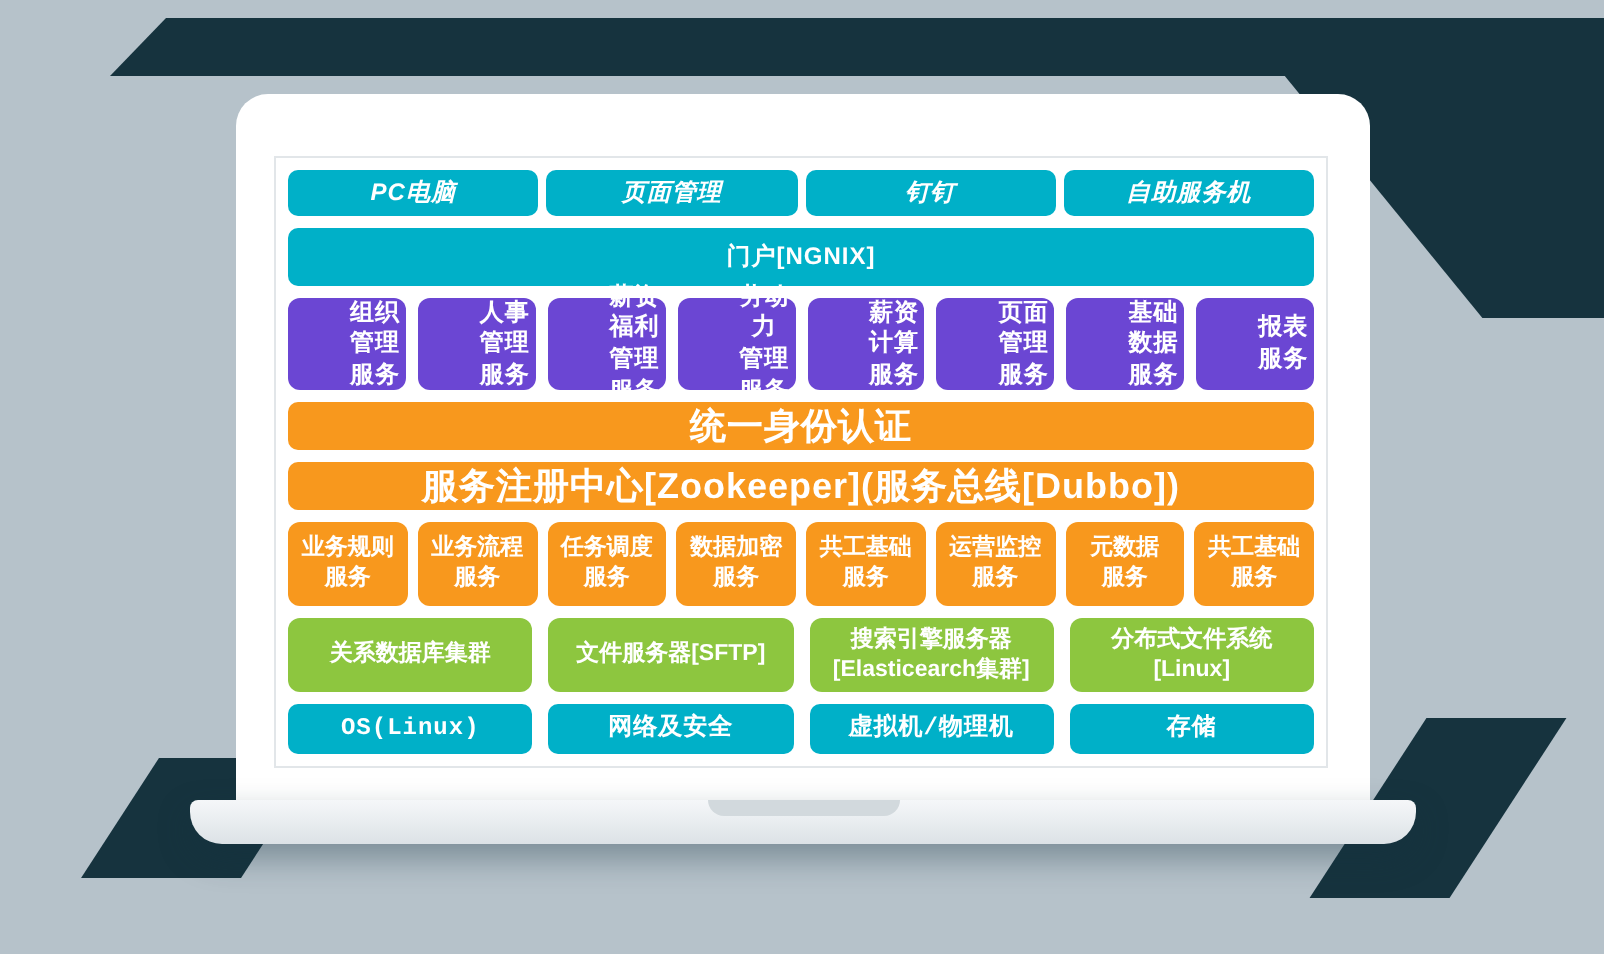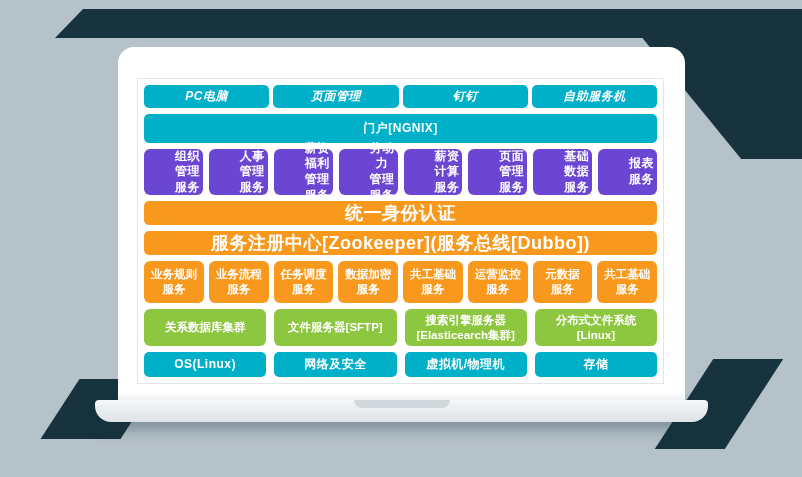--- a/index.html
+++ b/index.html
@@ -52,21 +52,21 @@
   .row-clients .block{border-radius:5px;font-size:12px;}
   .bar-portal{height:30px;font-size:12px;}
   .row-apps{height:46px;gap:6px;}
   .row-apps .block{border-radius:6px;font-size:12px;padding-left:28px;}
   .bar-auth,.bar-registry{height:24px;font-size:18px;}
   .row-services{height:44px;gap:5px;}
   .row-services .block{border-radius:6px;font-size:11.5px;letter-spacing:0;}
   .row-data{height:38px;gap:8px;justify-content:space-between;}
   .row-data .block{border-radius:6px;font-size:11.5px;letter-spacing:0;}
   .row-infra{height:26px;gap:8px;}
-  .row-infra .block{border-radius:5px;font-size:12px;}
+  .row-infra .block{border-radius:5px;font-size:12px;font-family:Liberation Mono, monospace;}
 </style>
 </head>
 <body>
 
 <div class="deco deco-top"></div>
 <div class="deco deco-right"></div>
 <div class="deco deco-bottom-right"></div>
 <div class="deco deco-bottom-left"></div>
 
 <div class="laptop">

